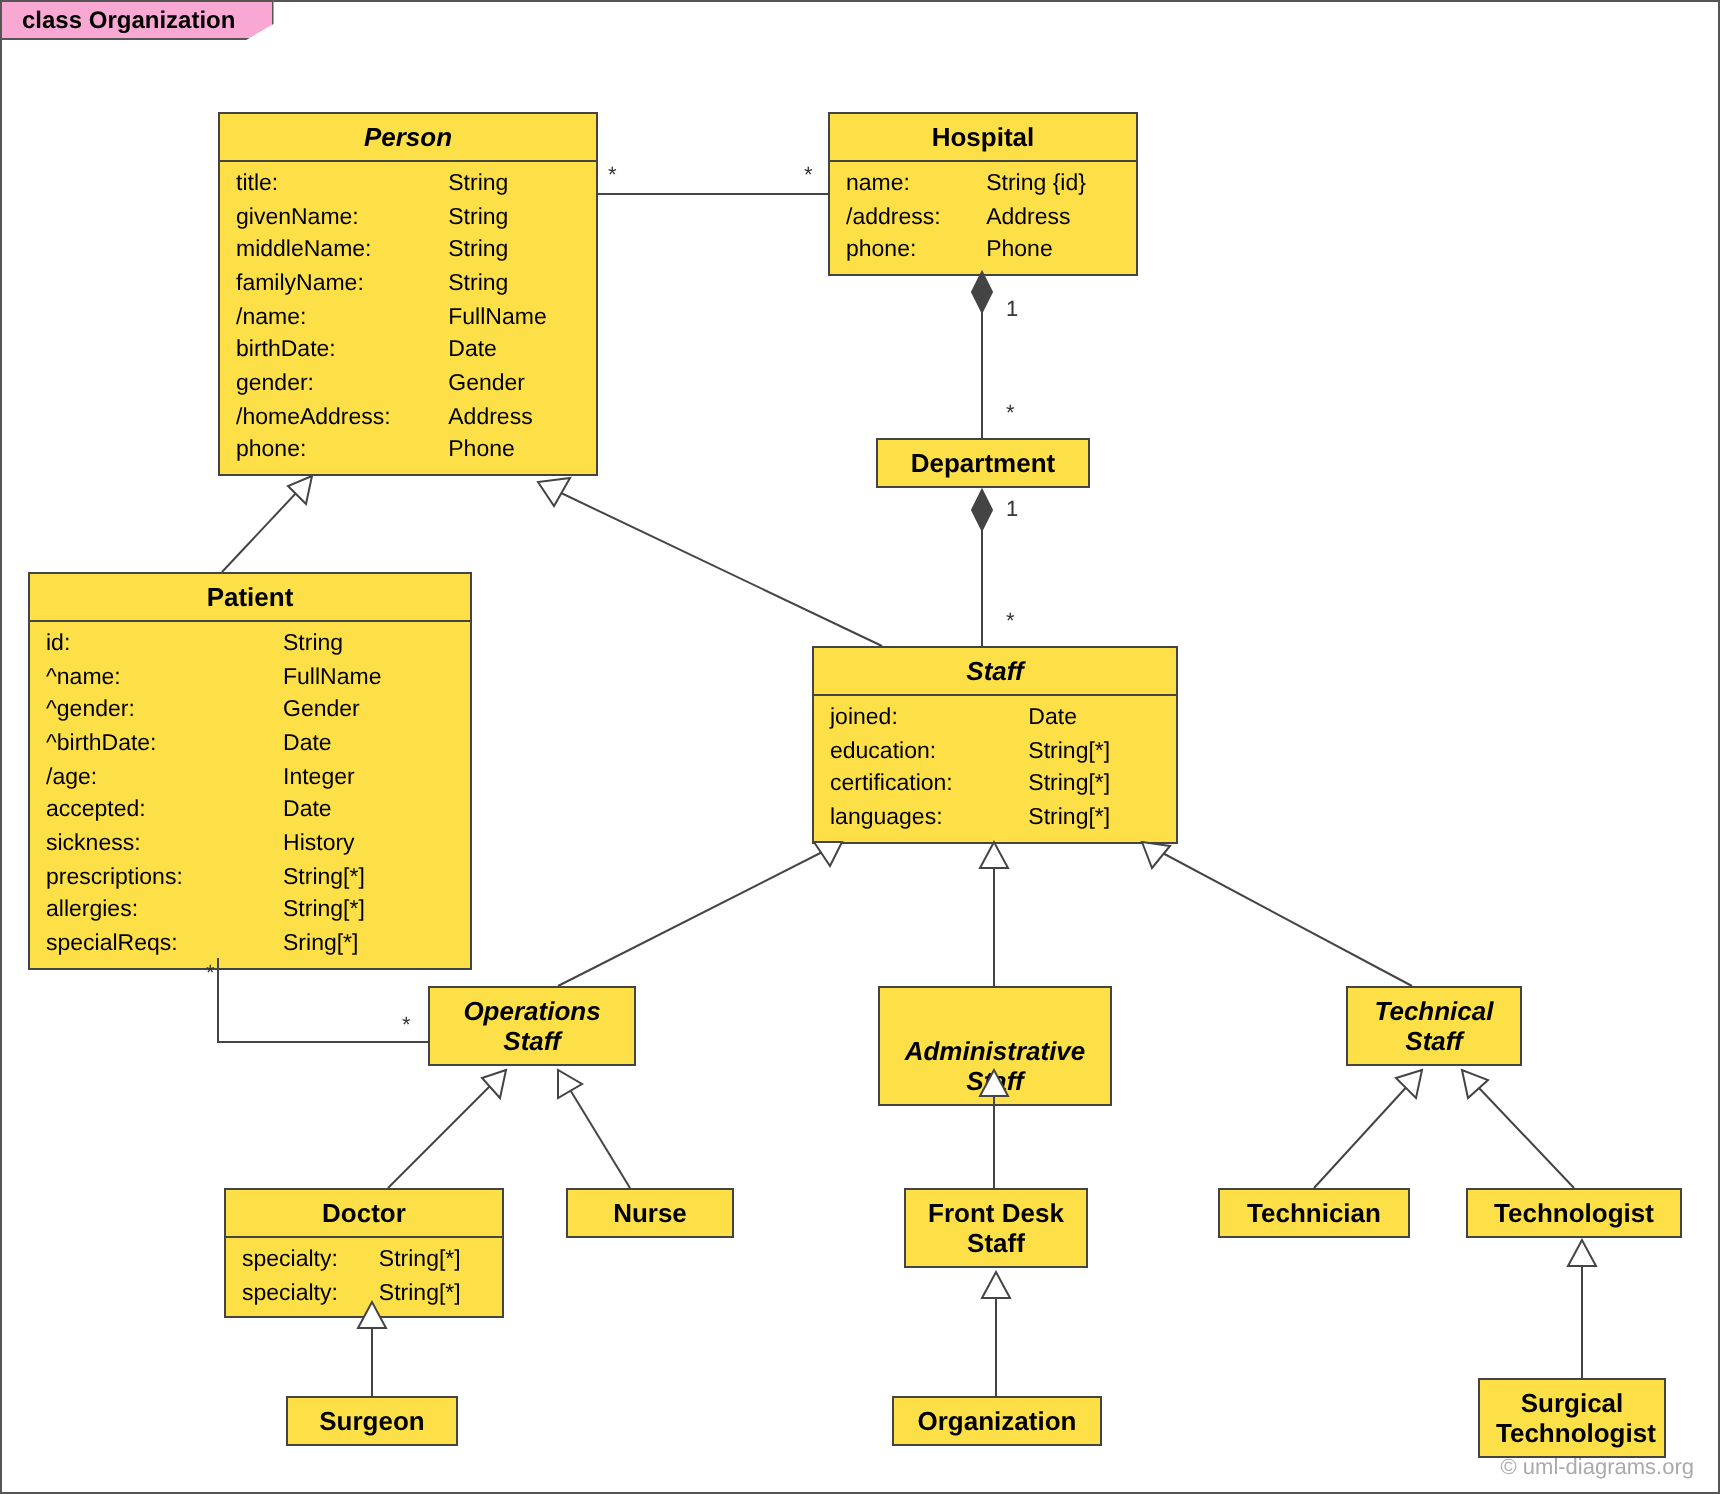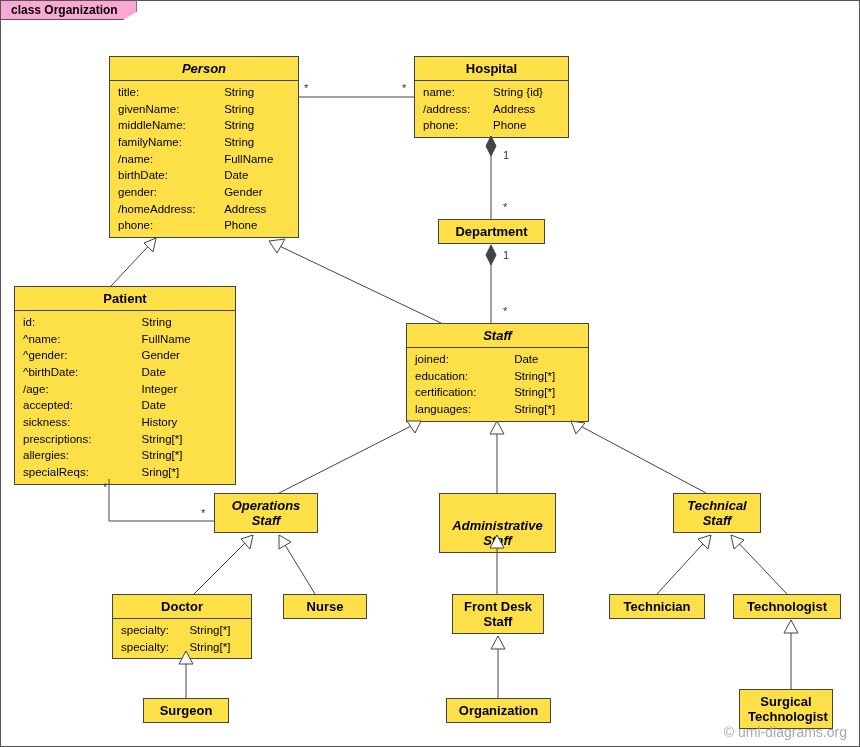--- a/index.html
+++ b/index.html
@@ -74,21 +74,21 @@
   }
   .mlabel {
     position: absolute;
     font-size: 11px;
     color: #333;
   }
   .watermark {
     position: absolute;
     right: 12px;
     bottom: 6px;
-    font-size: 14px;
+    font-size: 11px;
     color: #aaa;
   }
 </style>
 </head>
 <body>
 
 <div class="container">
   <div class="frame-label">class Organization</div>
 
   <div class="class-box" style="left:108px; top:55px; width:190px;">

